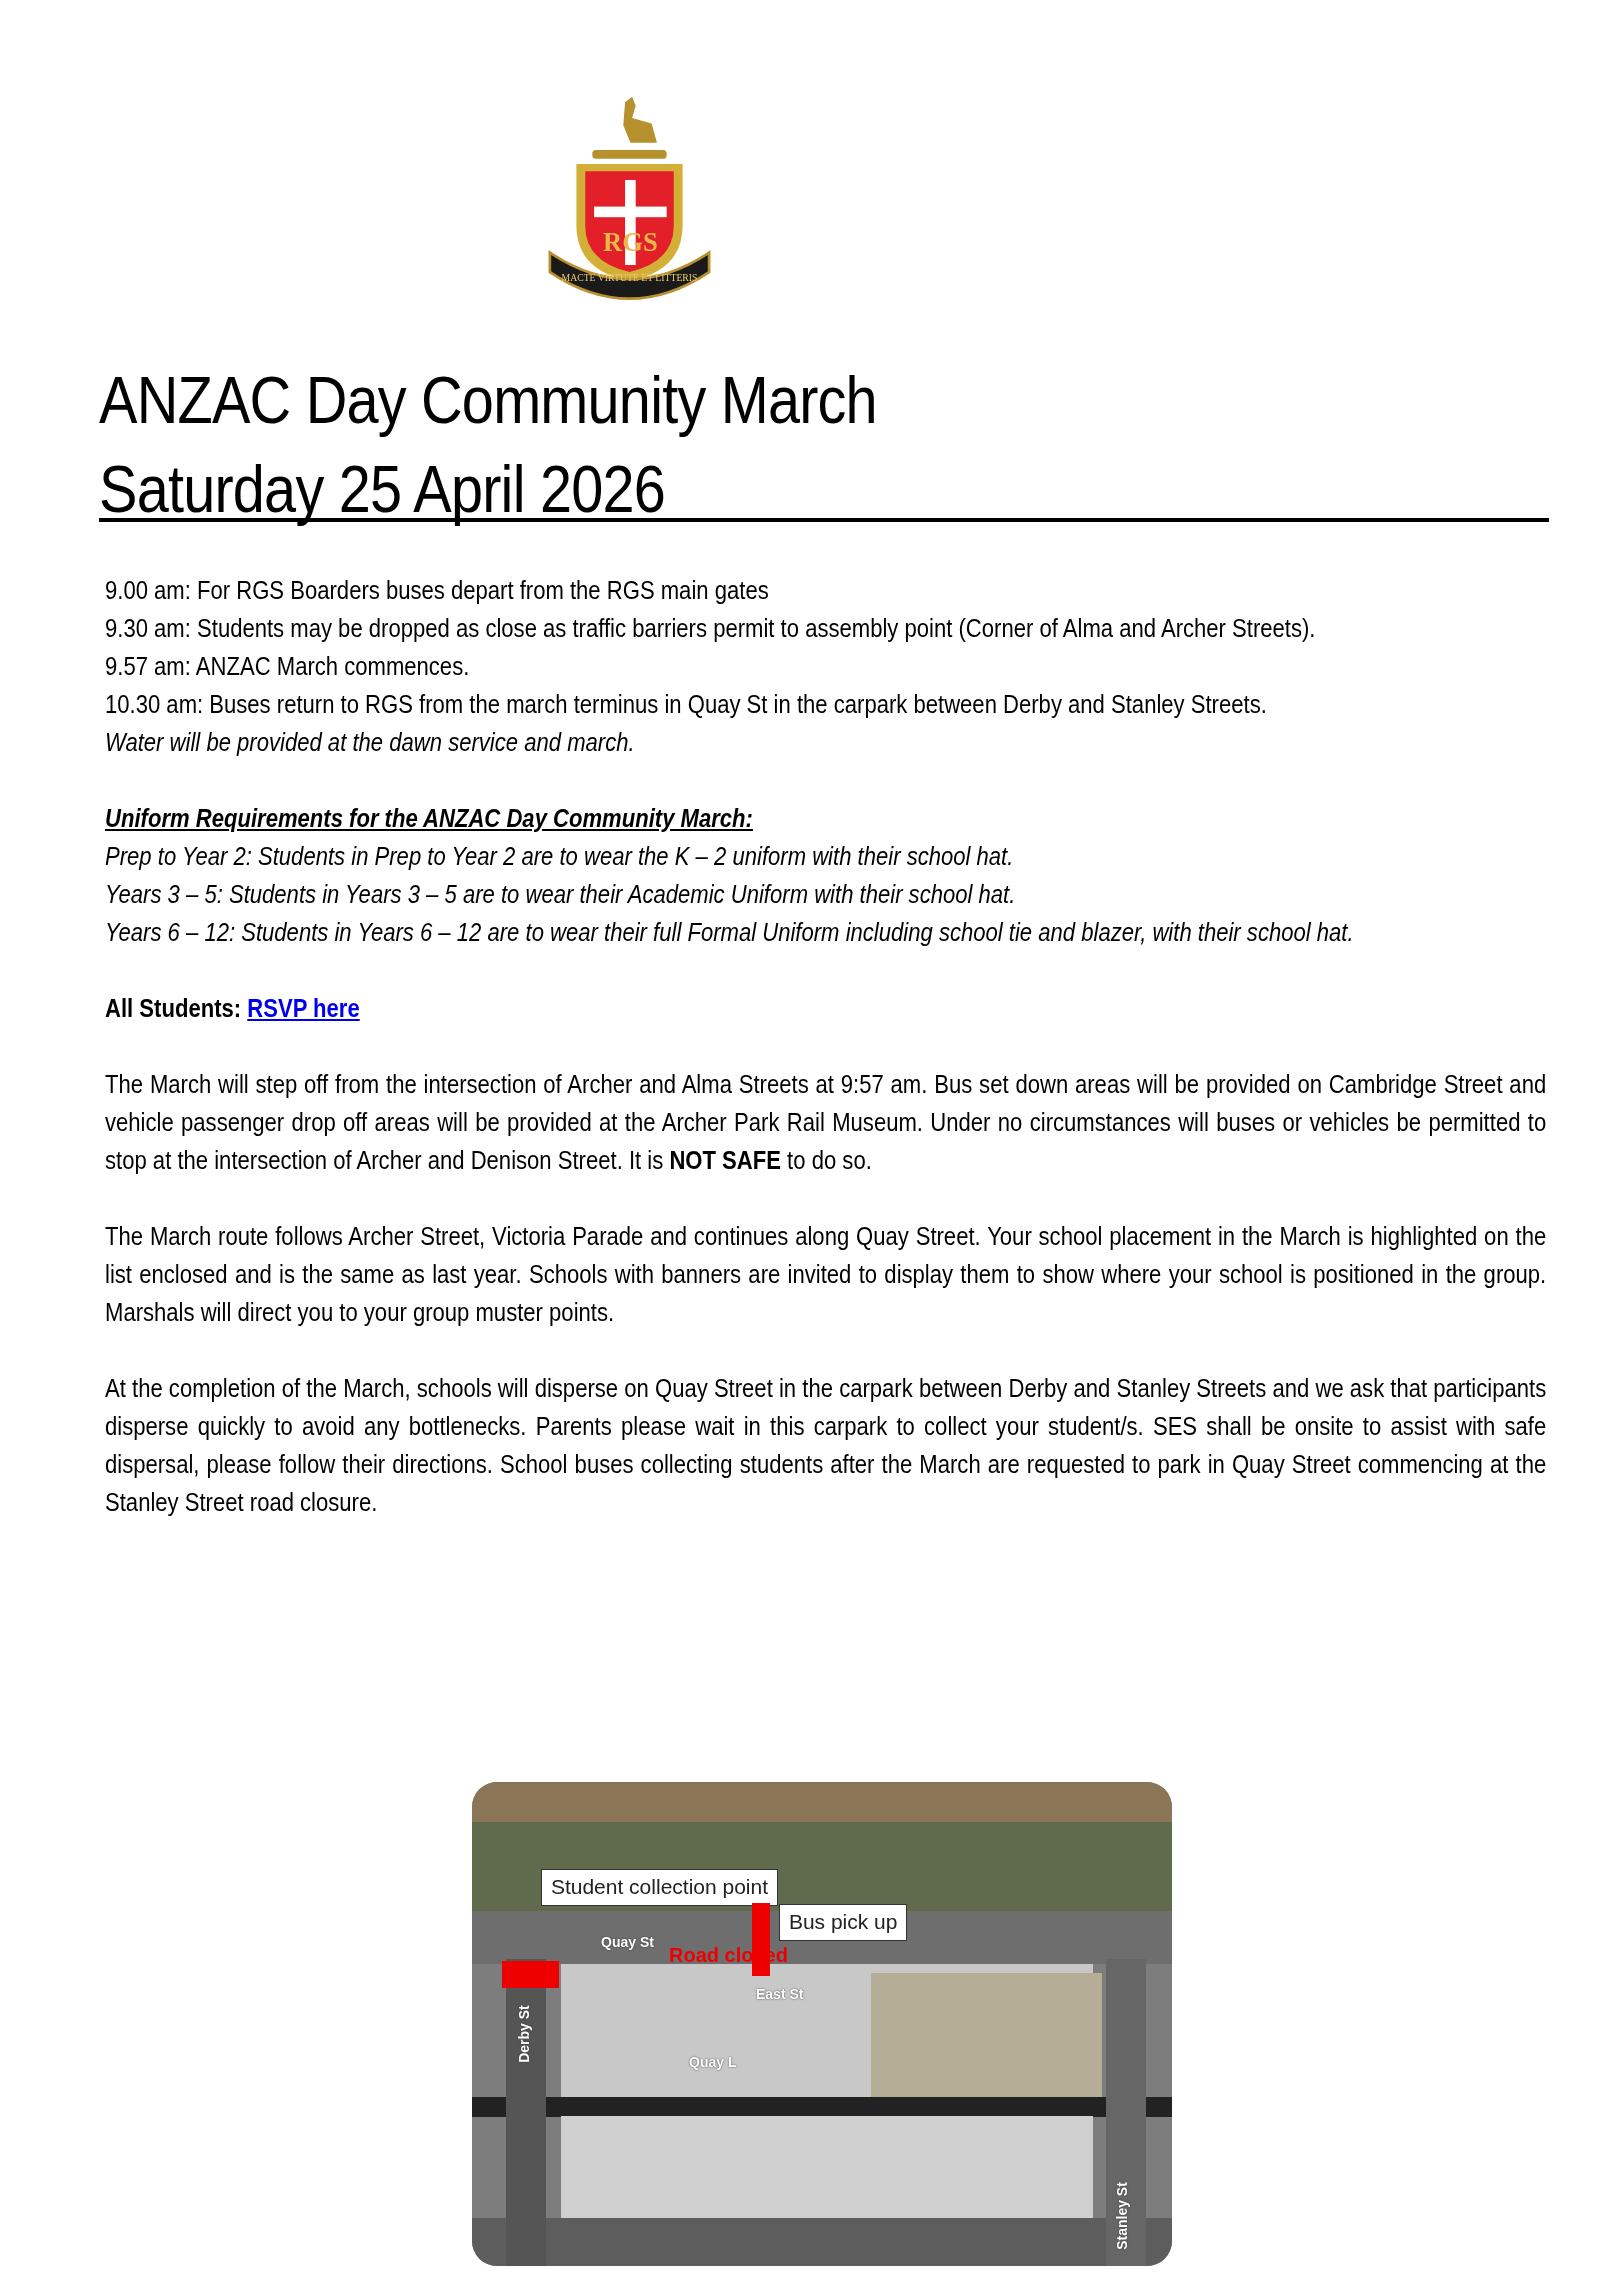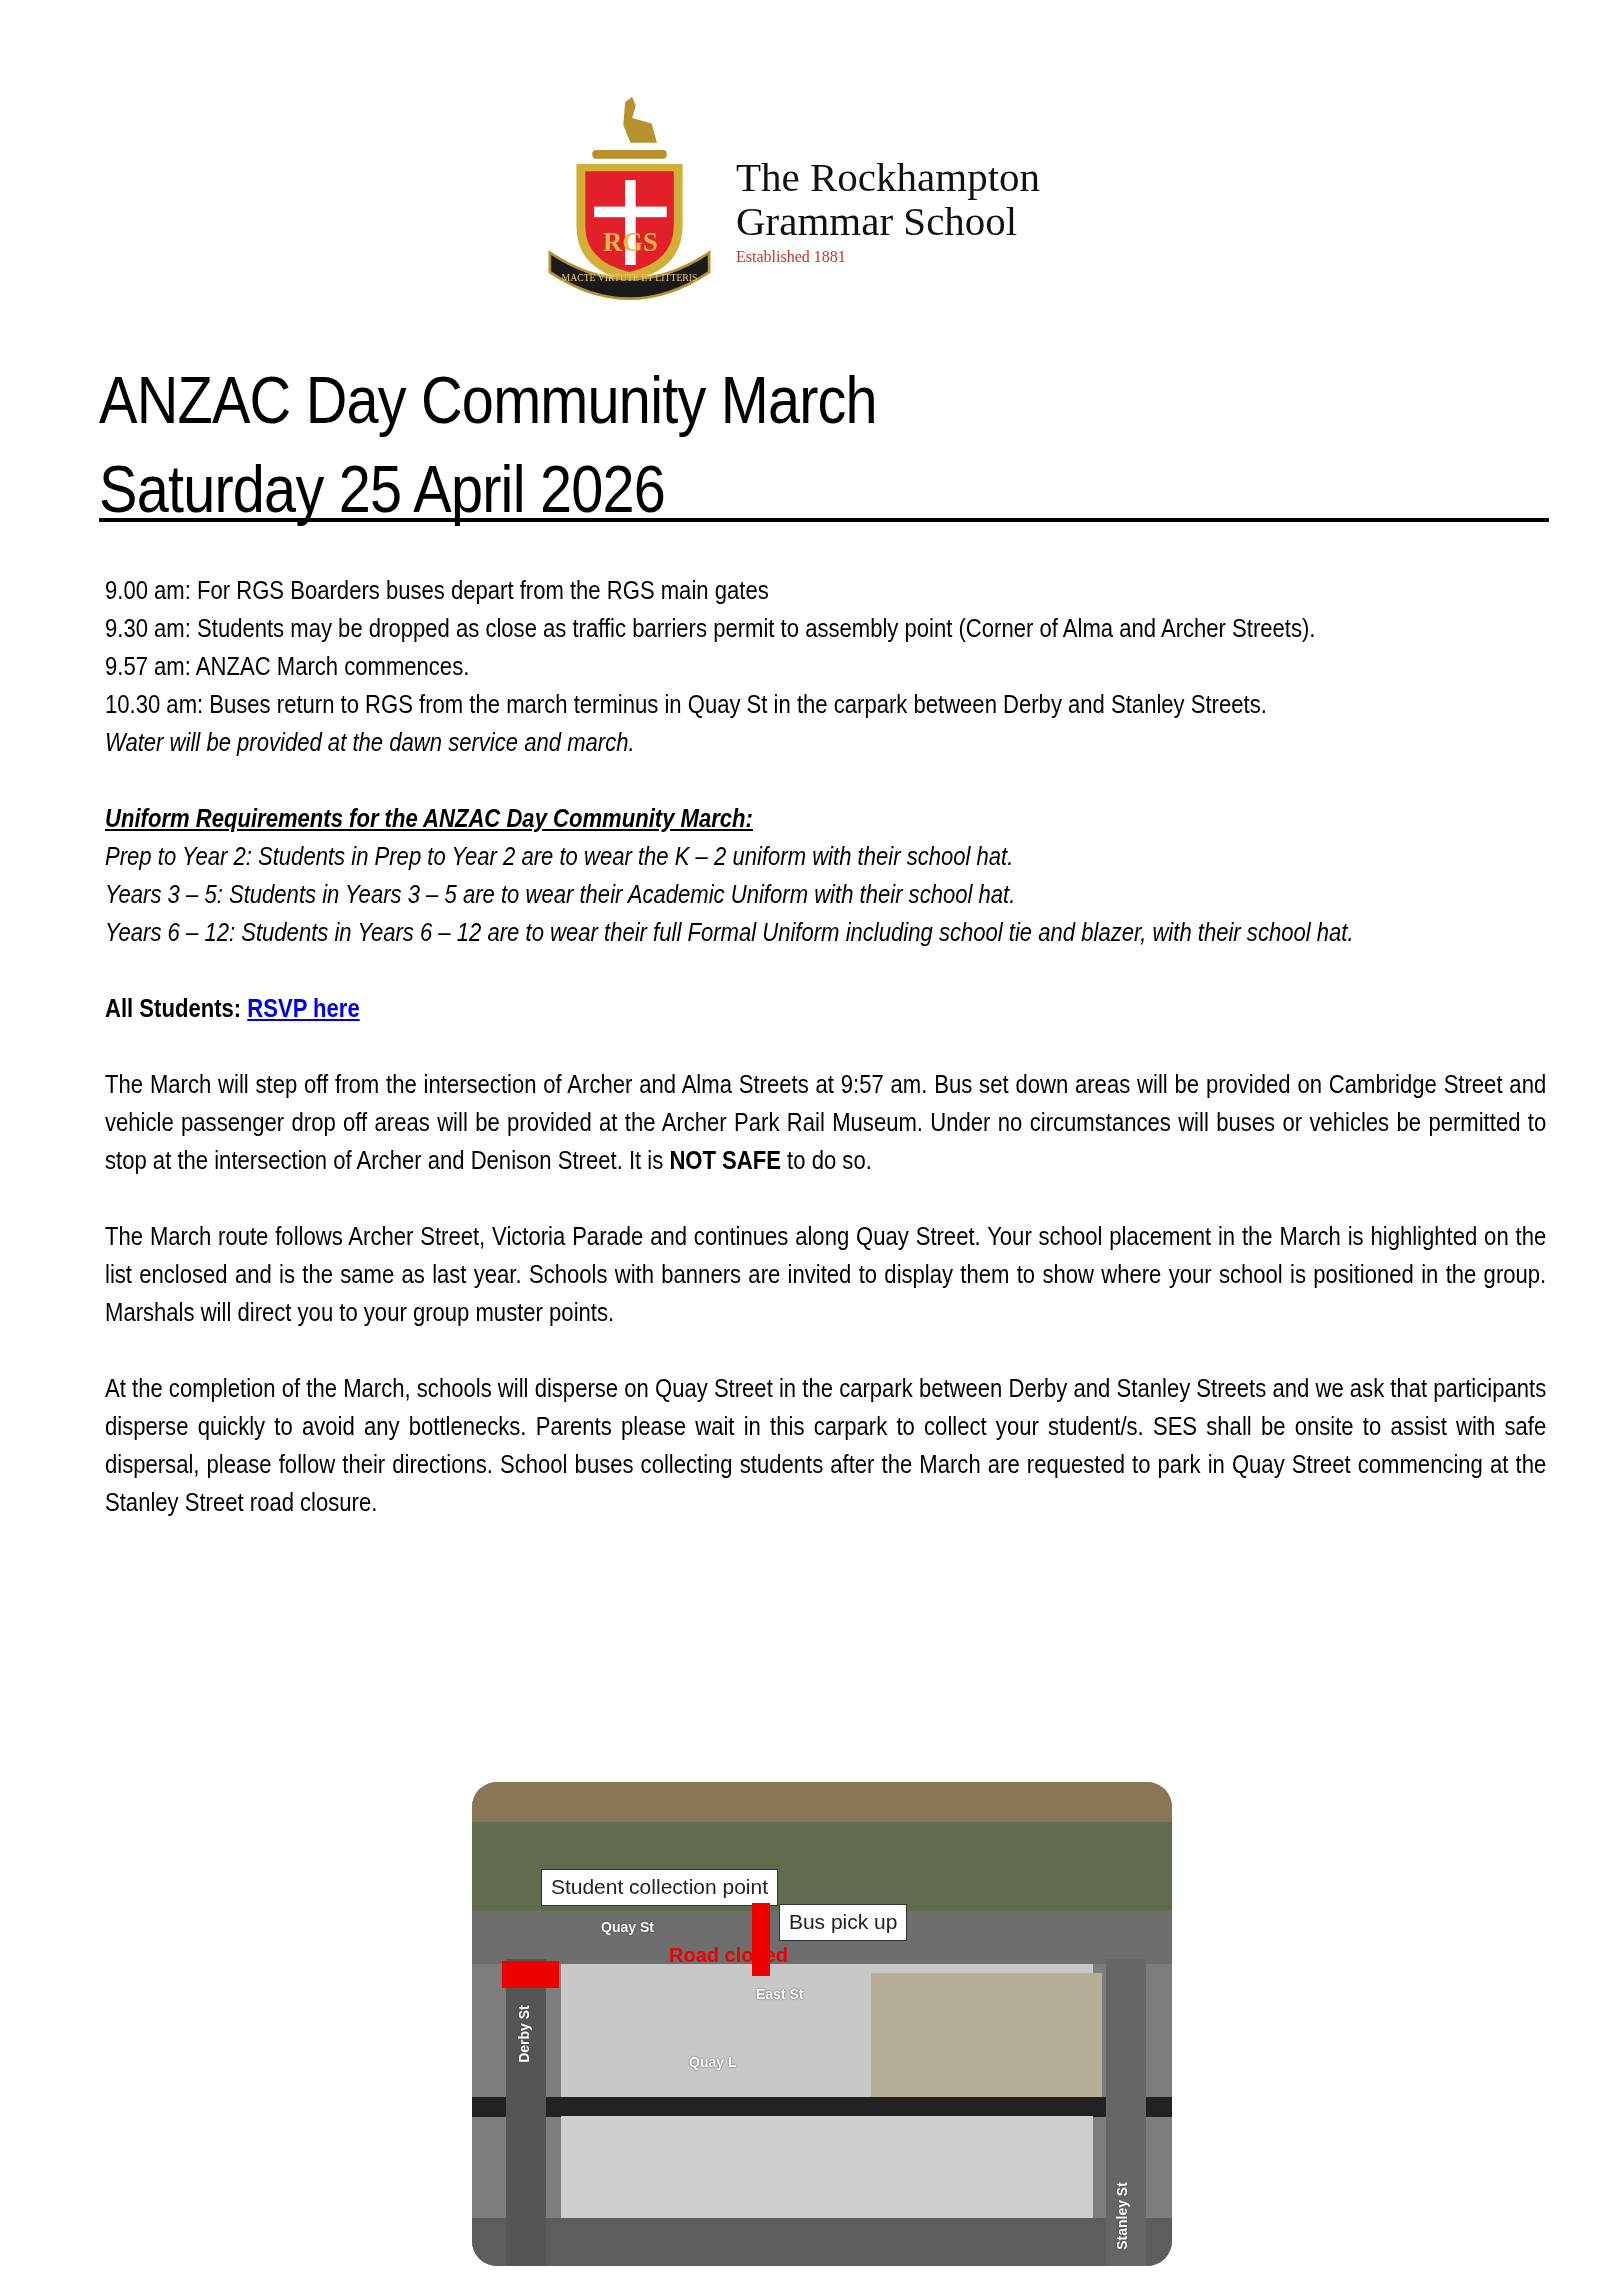--- a/index.html
+++ b/index.html
@@ -31,25 +31,20 @@
     <path d="M95 10 l8 -6 l4 10 l-4 14 l22 6 l6 22 l-30 0 l-8 -20 z" fill="#b8912f"></path>
     <rect x="58" y="64" width="84" height="10" rx="4" fill="#b8912f"></rect>
     <path d="M40 80 h120 v70 q0 50 -60 62 q-60 -12 -60 -62 z" fill="#d4af37"></path>
     <path d="M50 88 h100 v62 q0 40 -50 52 q-50 -12 -50 -52 z" fill="#e3202a"></path>
     <rect x="95" y="98" width="12" height="96" fill="#fff"></rect>
     <rect x="60" y="128" width="82" height="12" fill="#fff"></rect>
     <text x="101" y="178" text-anchor="middle" font-family="Liberation Serif, serif" font-size="30" font-weight="bold" fill="#e8b84a">RGS</text>
     <path d="M10 180 q90 60 180 0 l0 22 q-90 60 -180 0 z" fill="#1a1a1a" stroke="#b8912f" stroke-width="3"></path>
     <text x="100" y="212" text-anchor="middle" font-family="Liberation Serif, serif" font-size="11" fill="#e8c870">MACTE VIRTUTE ET LITTERIS</text>
   </svg>
-  <div class="logo-text">
-    <div class="logo-name">The Rockhampton</div>
-    <div class="logo-name">Grammar School</div>
-    <div class="logo-est">Established 1881</div>
-  </div>
 </div>
 
 <h1 class="title">
   <span>ANZAC Day Community March</span><br>
   <span>Saturday 25 April 2026</span>
 </h1>
 <div class="title-rule"></div>
 
 <div class="content">
   <div class="narrow">
@@ -85,19 +80,19 @@
   <div style="position:absolute;left:0;top:436px;width:100%;height:48px;background:#5d5d5d;"></div>
   <div style="position:absolute;left:34px;top:177px;width:40px;height:307px;background:#555;"></div>
   <div style="position:absolute;left:634px;top:177px;width:40px;height:307px;background:#666;"></div>
 
   <div class="map-label" style="left:69px;top:87px;">Student collection point</div>
   <div class="map-label" style="left:307px;top:122px;">Bus pick up</div>
   <div class="red" style="left:30px;top:179px;width:57px;height:26.6px;"></div>
   <div class="red" style="left:280px;top:121px;width:17.7px;height:73px;"></div>
   <div style="position:absolute;left:197px;top:162px;color:#ee0000;font-weight:bold;font-size:20px;">Road closed</div>
 
-  <div class="street" style="left:129px;top:137px;">Quay St</div>
+  <div class="street" style="left:129px;top:152px;">Quay St</div>
   <div class="street" style="left:204px;top:272px;margin-left:13px;">Quay L</div>
   <div class="street" style="left:23px;top:244px;transform:rotate(-90deg);">Derby St</div>
   <div class="street" style="left:284px;top:204px;text-align:right;">East St</div>
   <div class="street" style="left:616px;top:426px;transform:rotate(-90deg);">Stanley St</div>
 </div>
 
 
 </body></html>

